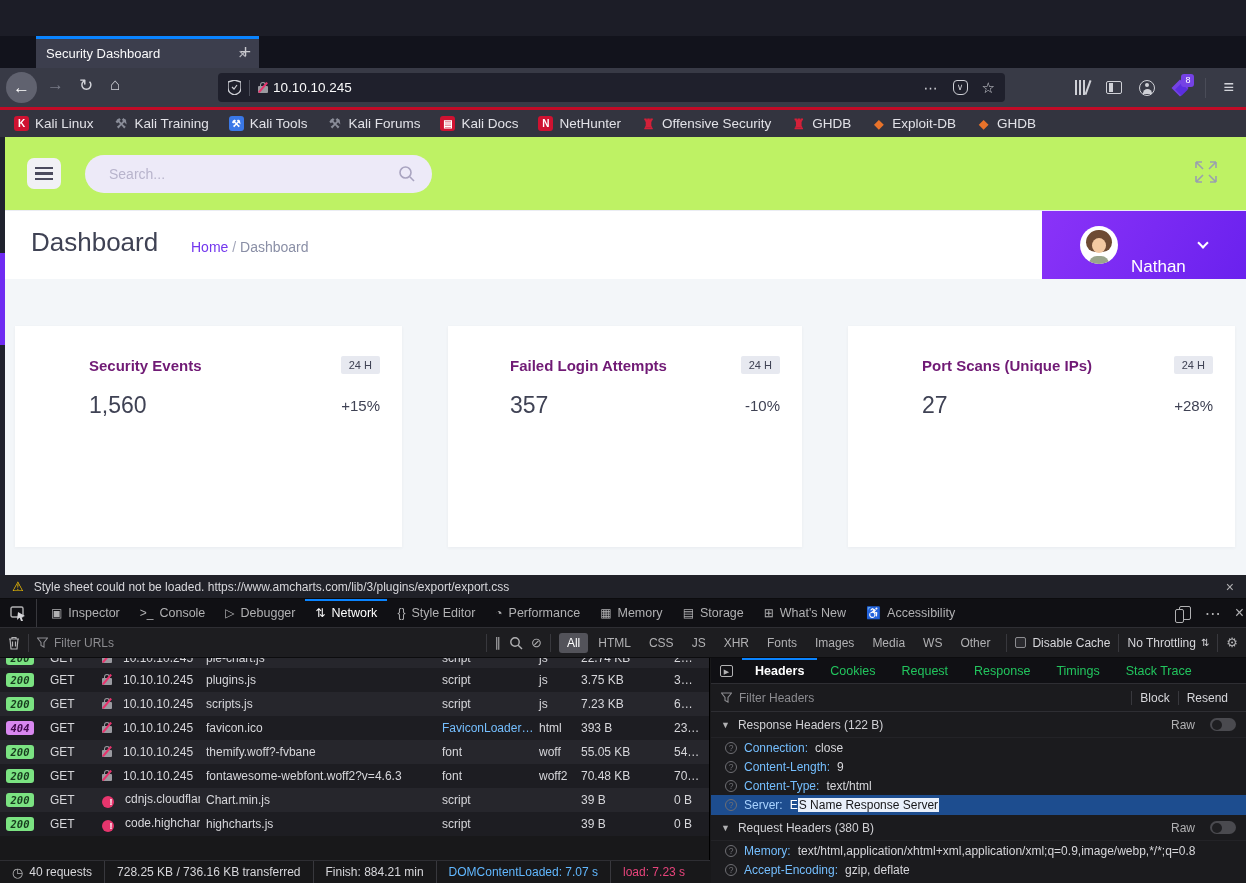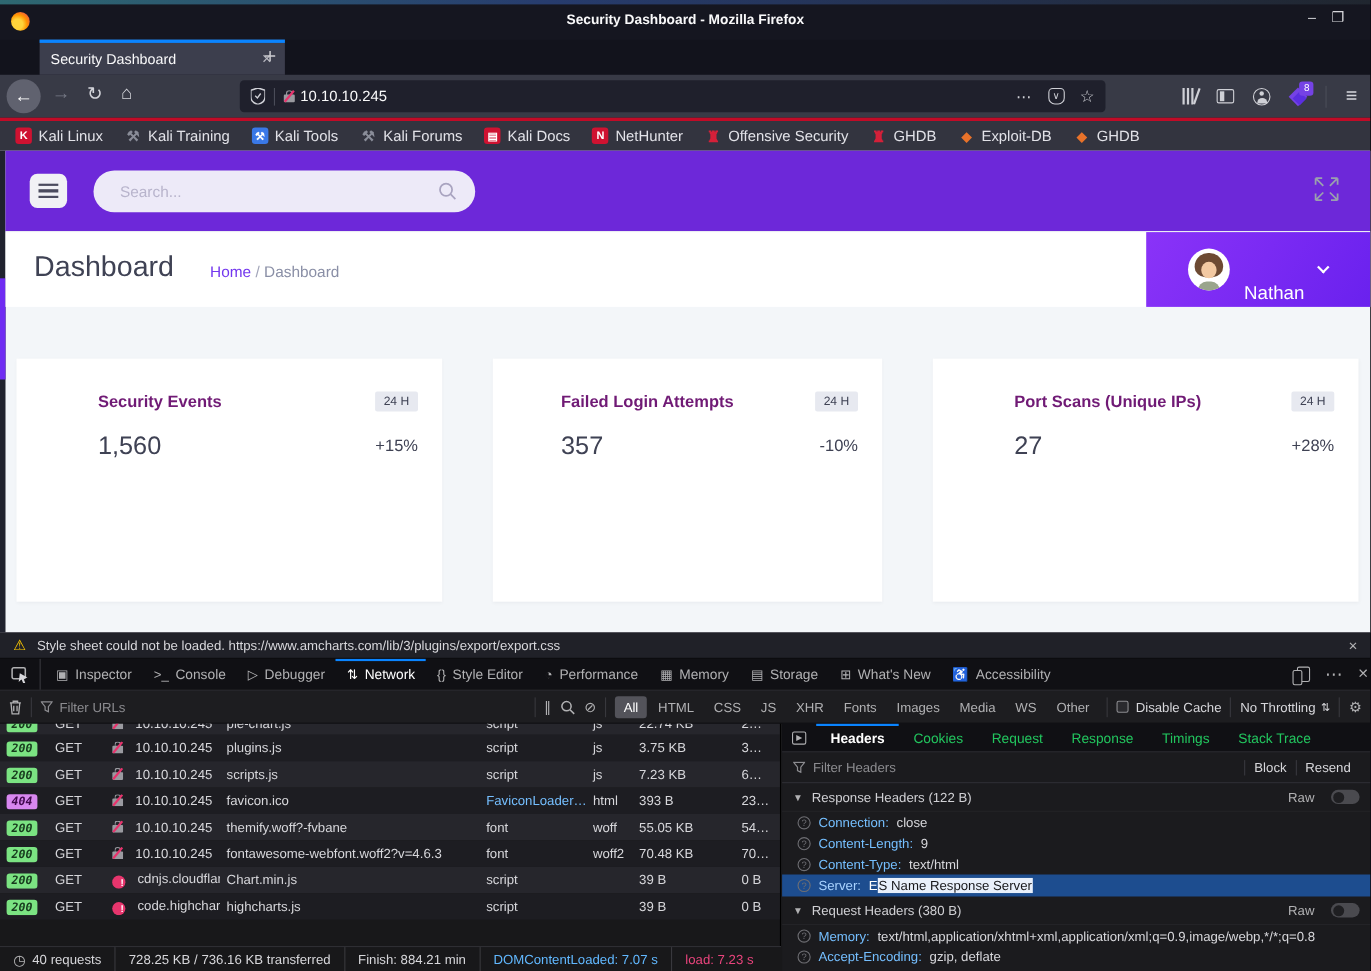--- a/index.html
+++ b/index.html
@@ -66,21 +66,21 @@
     display:flex; align-items:center; justify-content:center; }
   .bmi.red { background:#cf1231; color:#fff; }
   .bmi.blue { background:#3a78e7; color:#fff; }
   .bmi.plain { background:transparent; color:#8a8d99; font-size:13px; }
   .bmi.redg { background:transparent; color:#d42039; font-size:14px; }
   .bmi.org { background:transparent; color:#e8722a; font-size:12px; }
   
   .content { position:absolute; top:137px; left:0; width:1246px; height:438px; background:#f3f6f9; }
   .sliver { position:absolute; top:0; left:0; width:5px; height:438px; background:#20222e; }
   .sliver .pseg { position:absolute; top:116px; left:0; width:5px; height:92px; background:#6f2bf2; }
-  .appbar { position:absolute; top:0; left:5px; width:1241px; height:74px; background:#6d28d9; border-bottom:1px solid #ebedf3; }
+  .appbar { position:absolute; top:0; left:5px; width:1241px; height:74px; background:#bef264; border-bottom:1px solid #ebedf3; }
   .hamb { position:absolute; top:21px; left:22px; width:34px; height:31px; background:#f1f1f5; border-radius:7px;
     display:flex; flex-direction:column; justify-content:center; gap:3px; align-items:center; }
   .hamb i { width:18px; height:2.5px; background:#4b4b5e; display:block; }
   .searchpill { position:absolute; top:18px; left:80px; width:347px; height:38px; background:#edeaf8;
     border-radius:19px; display:flex; align-items:center; padding:0 16px 0 24px; }
   .searchpill input { flex:1; border:none; outline:none; background:transparent; font-size:14px;
     color:#5a5672; font-family:"Liberation Sans",sans-serif; }
   .searchpill input::placeholder { color:#b8b4cc; }
   .expand { position:absolute; top:22px; right:27px; }
   .pagehdr { position:absolute; top:74px; left:5px; width:1241px; height:68px; background:#fff; }
@@ -204,26 +204,20 @@
   .hrow.sel .hname { color:#a9d3ff; }
   .selpre { color:#fff; }
   .seltext { background:#e9f0fb; color:#17171a; padding:0 1px; }
   svg.mini { display:block; }
 </style>
 </head>
 <body>
 
 <div id="screen">
 
-  <div class="titlebar">
-    <div class="topstripe"></div>
-    <div class="fxlogo"></div>
-    <div class="wintitle">Security Dashboard - Mozilla Firefox</div>
-    <div class="winctl"><span>–</span><span>❐</span></div>
-  </div>
 
   <div class="tabbar">
     <div class="tab">
       <span class="tlabel">Security Dashboard</span>
       <span class="tclose">×</span>
     </div>
     <div class="newtab">+</div>
   </div>
 
   <div class="navbar">

